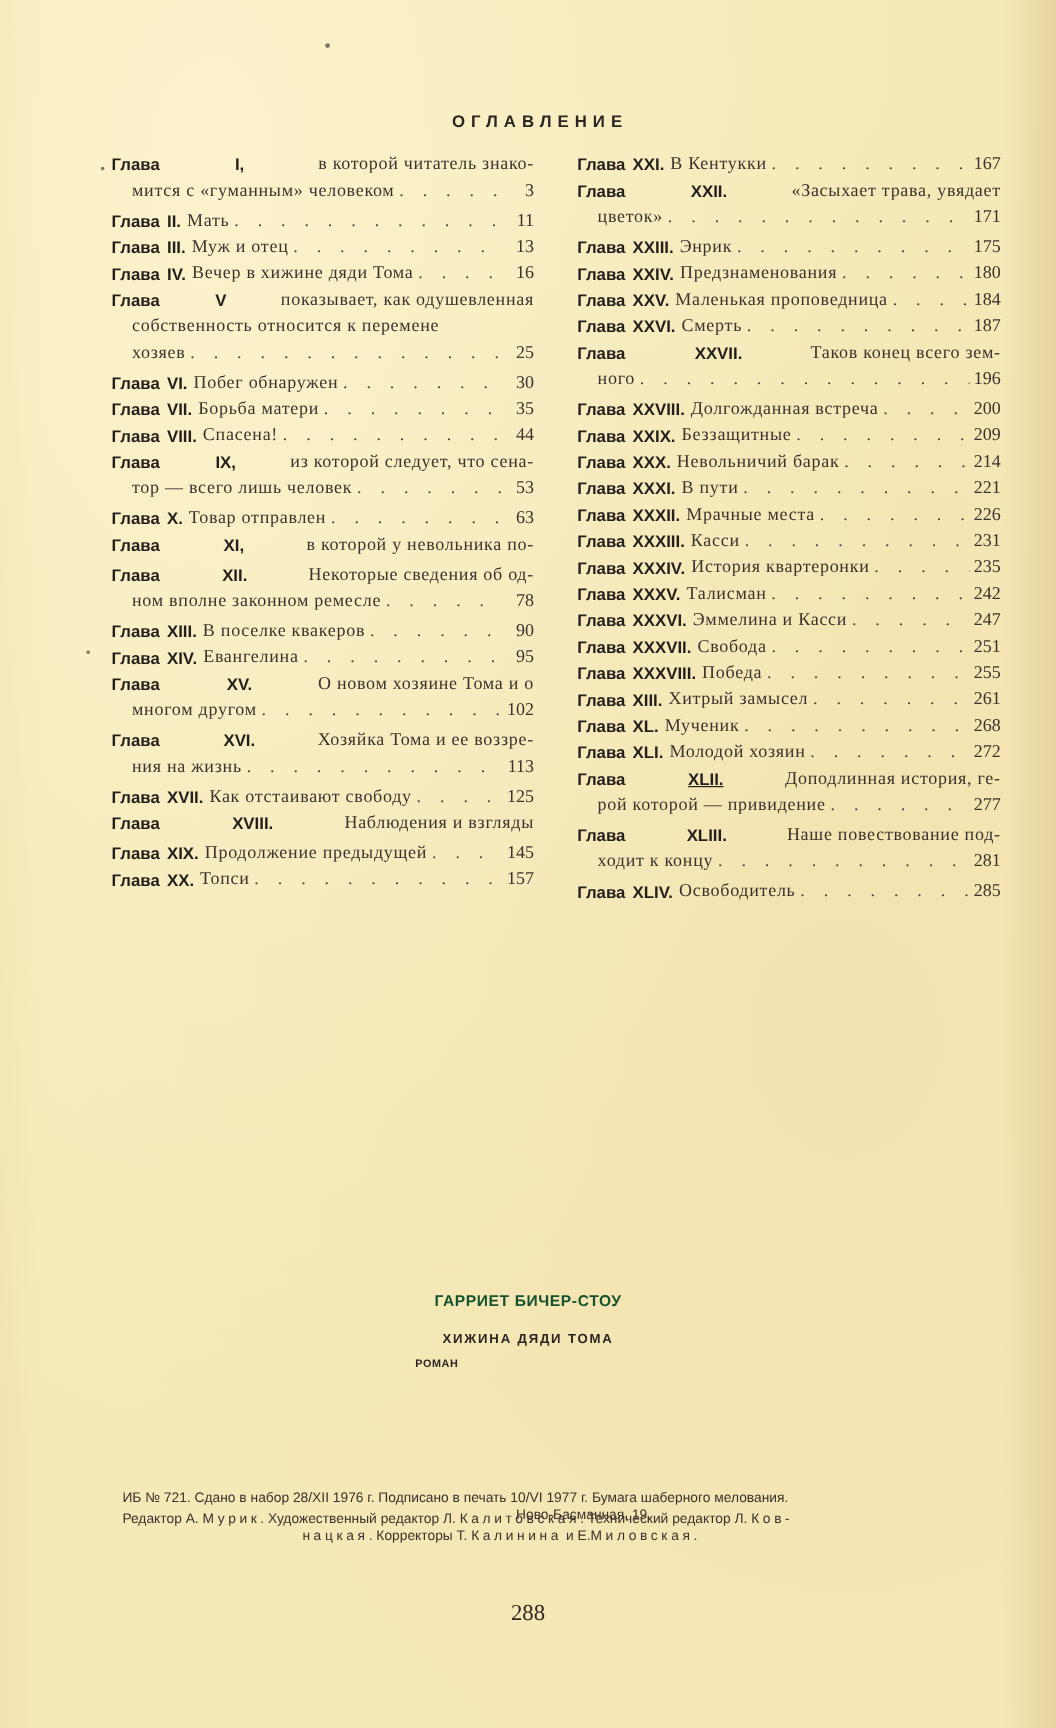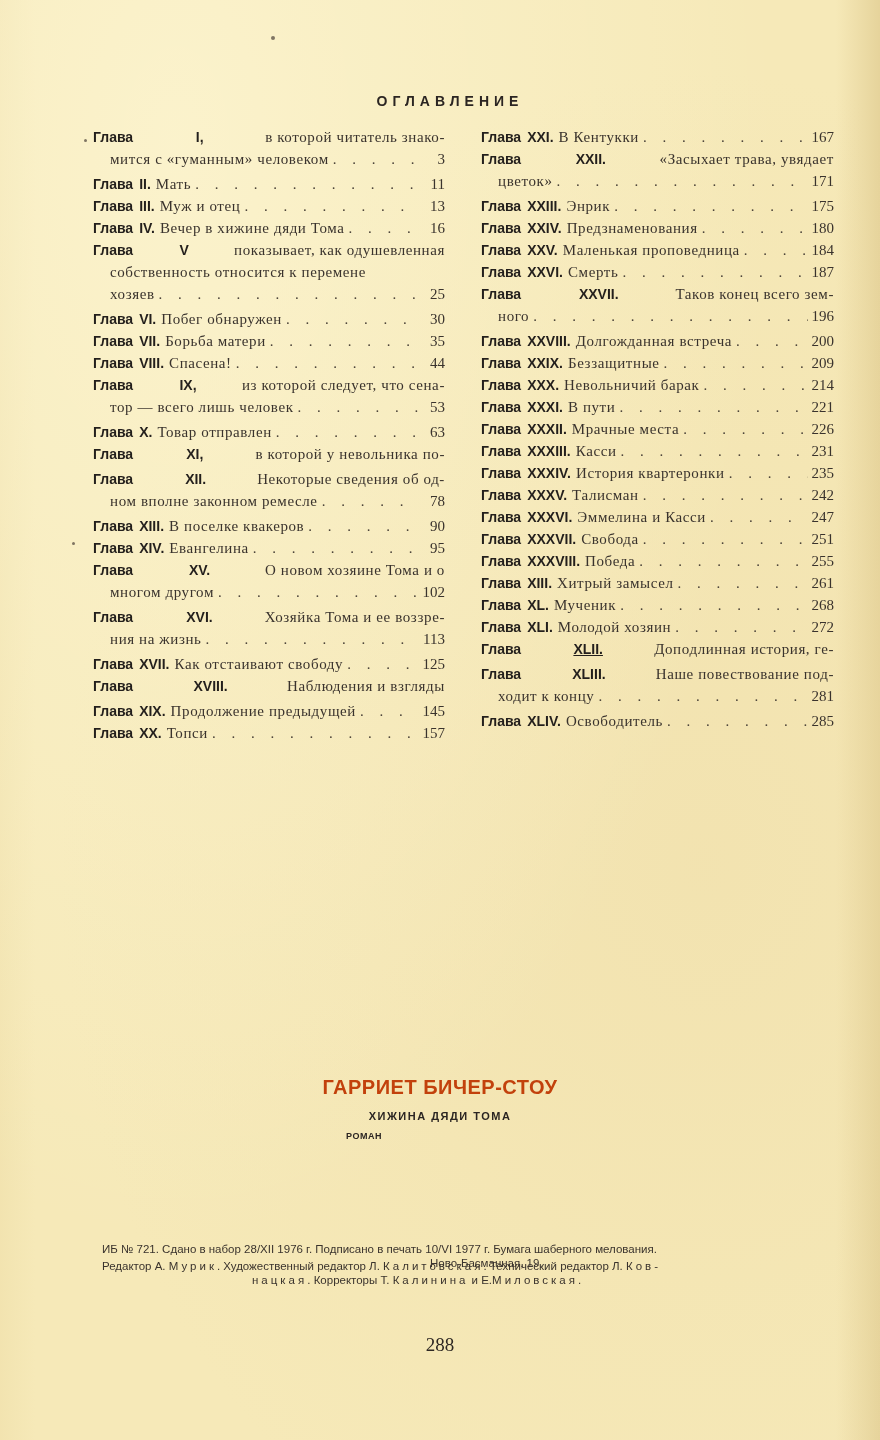--- a/index.html
+++ b/index.html
@@ -27,21 +27,21 @@
     .row.cont { padding-left: 17px; }
     .lbl { font-family: "Liberation Sans", "DejaVu Sans", sans-serif; font-weight: bold; font-size: 14px; margin-right: 6px; color: #231f1c; }
     .num { font-family: "Liberation Sans", "DejaVu Sans", sans-serif; font-weight: bold; font-size: 14px; color: #231f1c; }
     .txt { letter-spacing: .6px; color: #3a332d; }
     .dots { flex: 1; overflow: hidden; color: #4a4238; letter-spacing: 6px; padding-left: 4px; }
     .dots::after { content: ". . . . . . . . . . . . . . . . . . . . . . . . . . . . . . . . . . ."; }
     .page { margin-left: 4px; min-width: 22px; text-align: right; color: #3a332d; }
     .gap { height: 3px; }
     .author {
       position: absolute; top: 1076px; left: 0; width: 880px; text-align: center;
-      font-family: "Liberation Sans", "DejaVu Sans", sans-serif; font-weight: bold; font-size: 20px; color: #c2410c; letter-spacing: .5px;
+      font-family: "Liberation Sans", "DejaVu Sans", sans-serif; font-weight: bold; font-size: 13px; color: #14532d; letter-spacing: .5px;
     }
     .book-title {
       position: absolute; top: 1110px; left: 0; width: 880px; text-align: center;
       font-family: "Liberation Sans", "DejaVu Sans", sans-serif; font-weight: bold; font-size: 11px; letter-spacing: 1.5px; color: #2b2522;
     }
     .genre {
       position: absolute; top: 1131px; left: 0; width: 728px; text-align: center;
       font-family: "Liberation Sans", "DejaVu Sans", sans-serif; font-weight: bold; font-size: 9px; letter-spacing: .5px; color: #2b2522;
     }
     .colophon {
@@ -471,20 +471,25 @@
         <span class="txt">Молодой хозяин</span>
         <span class="dots"></span>
         <span class="page">272</span>
       </div>
     </div>
     <div class="entry">
       <div class="row" style="justify-content: space-between;">
         <span class="lbl">Глава</span>
         <span class="num" style="margin-right: 5px; text-decoration: underline;">XLII.</span>
         <span class="txt">Доподлинная история, ге-</span>
+      </div>
+      <div class="row cont">
+        <span class="txt">рой которой — привидение</span>
+        <span class="dots"></span>
+        <span class="page">277</span>
       </div>
     </div>
     <div class="gap"></div>
     <div class="entry">
       <div class="row" style="justify-content: space-between;">
         <span class="lbl">Глава</span>
         <span class="num" style="margin-right: 5px;">XLIII.</span>
         <span class="txt">Наше повествование под-</span>
       </div>
       <div class="row cont">

